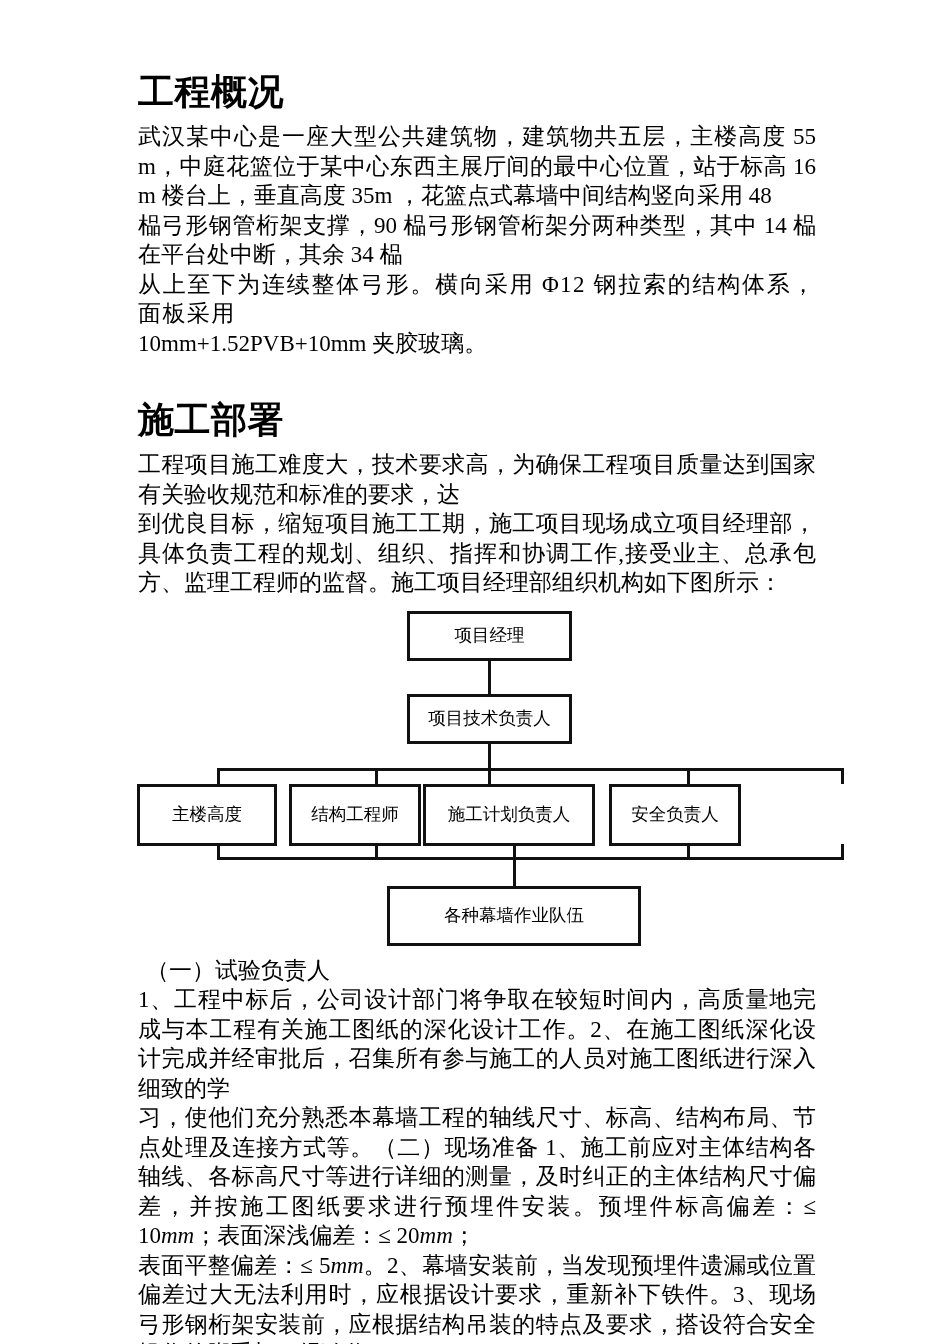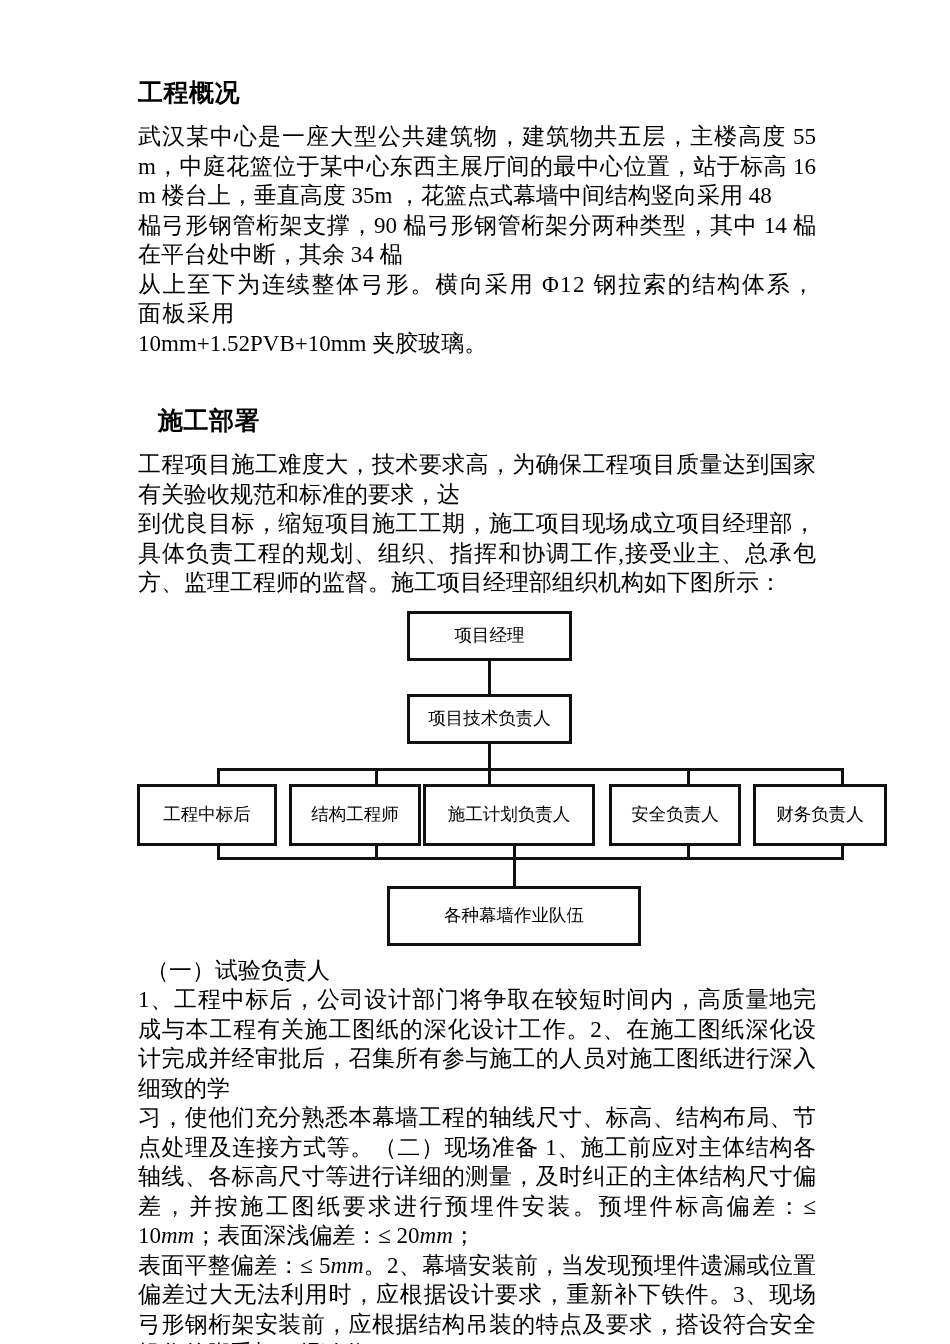--- a/index.html
+++ b/index.html
@@ -25,28 +25,28 @@
   .content {
     position: absolute;
     left: 138px;
     top: 0;
     width: 678px;
   }
 
   h1.section-heading {
     font-family: "Liberation Sans", "DejaVu Sans", sans-serif;
     font-weight: bold;
-    font-size: 25px;
+    font-size: 36px;
     line-height: 40px;
     margin: 0;
     padding: 0;
     letter-spacing: 0.5px;
   }
   #h-gaikuang  { margin-top: 72px; }
-  #h-bushu     { margin-top: 42px; margin-left: 20px; }
+  #h-bushu     { margin-top: 42px; }
   #h-zhunbei   { margin-top: 45px; }
 
   p.body-text {
     font-size: 23px;
     line-height: 29.5px;
     margin: 0;
     padding: 0;
     text-align: justify;
     text-justify: inter-character;
     word-break: break-all;
@@ -122,38 +122,35 @@
 
       <div class="org-line h" style="left:82px; top:162px; width:627px;"></div>
 
       <div class="org-line v" style="left:82px; top:162px; height:16px;"></div>
       <div class="org-line v" style="left:240px; top:162px; height:16px;"></div>
       <div class="org-line v" style="left:353px; top:162px; height:16px;"></div>
       <div class="org-line v" style="left:552px; top:162px; height:16px;"></div>
       <div class="org-line v" style="left:706px; top:162px; height:16px;"></div>
 
       <div class="org-box" style="left:2px; top:178px; width:140px; height:62px;">
-        <span>工程中标后</span>
+        <span>主楼高度</span>
       </div>
 
       <div class="org-box" style="left:154px; top:178px; width:132px; height:62px;">
         <span>结构工程师</span>
       </div>
 
       <div class="org-box" style="left:288px; top:178px; width:172px; height:62px;">
         <span>施工计划负责人</span>
       </div>
 
       <div class="org-box" style="left:474px; top:178px; width:132px; height:62px;">
         <span>安全负责人</span>
       </div>
 
-      <div class="org-box" style="left:618px; top:178px; width:134px; height:62px;">
-        <span>财务负责人</span>
-      </div>
 
       <div class="org-line v" style="left:82px; top:238px; height:16px;"></div>
       <div class="org-line v" style="left:240px; top:238px; height:16px;"></div>
       <div class="org-line v" style="left:378px; top:238px; height:16px;"></div>
       <div class="org-line v" style="left:552px; top:238px; height:16px;"></div>
       <div class="org-line v" style="left:706px; top:238px; height:16px;"></div>
 
       <div class="org-line h" style="left:82px; top:251px; width:627px;"></div>
 
       <div class="org-line v" style="left:378px; top:251px; height:32px;"></div>

